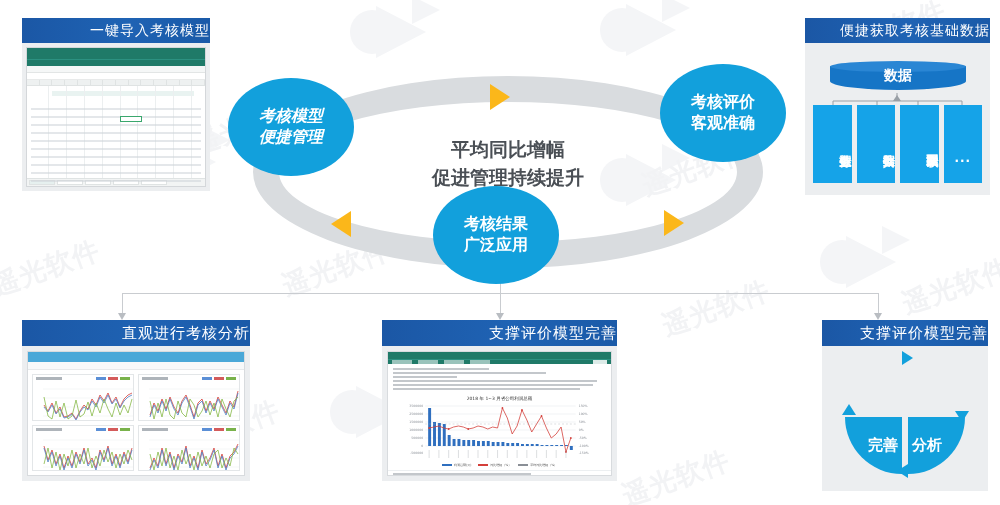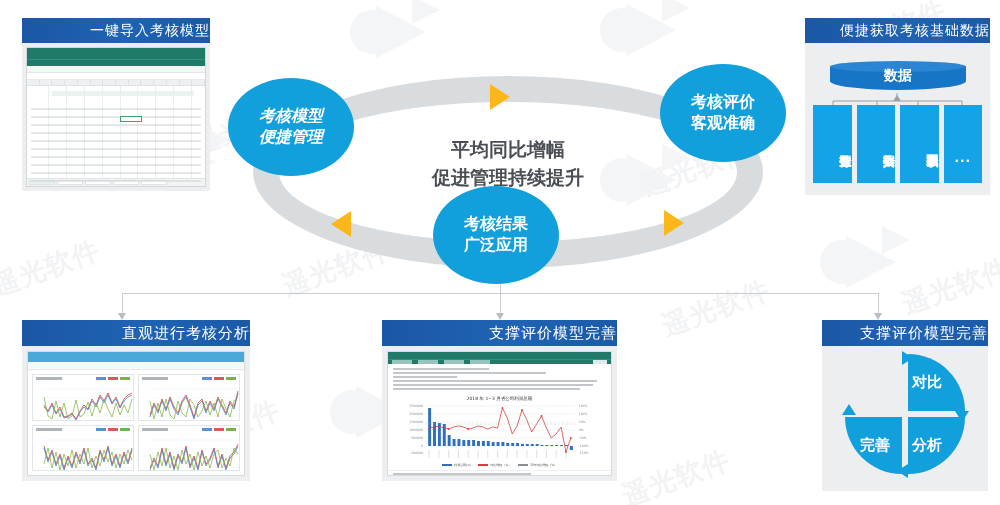--- a/index.html
+++ b/index.html
@@ -145,21 +145,21 @@
   .rep-legend b { display: block; width: 10px; height: 2px; }
   .rep-foot { height: 7px; border-top: 1px solid #eceff1; }
   .rep-foot u { display: block; width: 62%; height: 2px; background: #c3c7cb; margin: 2px 0 0 5px; text-decoration: none; }
 
   
   .quad { position: absolute; left: 23px; top: 8px; width: 120px; height: 120px; }
   .qc { position: absolute; width: 57px; height: 57px; background: #12a0dc; color: #fff;
         display: flex; align-items: center; justify-content: center; font-size: 15px; font-weight: bold; }
   #q-tl { left: 0;    top: 0;    border-radius: 57px 0 0 0; justify-content: flex-end; padding-right: 4px; }
   #q-tr { left: 63px; top: 0;    border-radius: 0 57px 0 0; justify-content: flex-start; padding-left: 4px; }
-  #q-bl { left: 0;    top: 63px; border-radius: 0 0 0 57px; justify-content: flex-end; padding-right: 12px; font-family: Liberation Serif, serif; }
+  #q-bl { left: 0;    top: 63px; border-radius: 0 0 0 57px; justify-content: flex-end; padding-right: 4px; font-family: Liberation Serif, serif; }
   #q-br { left: 63px; top: 63px; border-radius: 0 0 57px 0; justify-content: flex-start; padding-left: 4px; }
   .qarrow { position: absolute; width: 0; height: 0; z-index: 3; }
   #qa-top { left: 57px; top: -3px; border-top: 7px solid transparent; border-bottom: 7px solid transparent; border-left: 11px solid #12a0dc; }
   #qa-bot { left: 52px; top: 110px; border-top: 7px solid transparent; border-bottom: 7px solid transparent; border-right: 11px solid #12a0dc; }
   #qa-left{ left: -3px; top: 50px; border-left: 7px solid transparent; border-right: 7px solid transparent; border-bottom: 11px solid #12a0dc; }
   #qa-right{left: 110px; top: 57px; border-left: 7px solid transparent; border-right: 7px solid transparent; border-top: 11px solid #12a0dc; }
 </style>
 </head>
 <body>
 
@@ -544,23 +544,20 @@
   </div>
 
   <div class="panel bp" id="panel-support">
     <div class="panel-title">支撑评价模型完善</div>
     <div class="panel-body">
       <div class="quad">
         <div class="qarrow" id="qa-top"></div>
         <div class="qarrow" id="qa-right"></div>
         <div class="qarrow" id="qa-bot"></div>
         <div class="qarrow" id="qa-left"></div>
-        <div class="qc" id="q-tr">
-          <span>对比</span>
-        </div>
         <div class="qc" id="q-bl">
           <span>完善</span>
         </div>
         <div class="qc" id="q-br">
           <span>分析</span>
         </div>
       </div>
     </div>
   </div>
 

